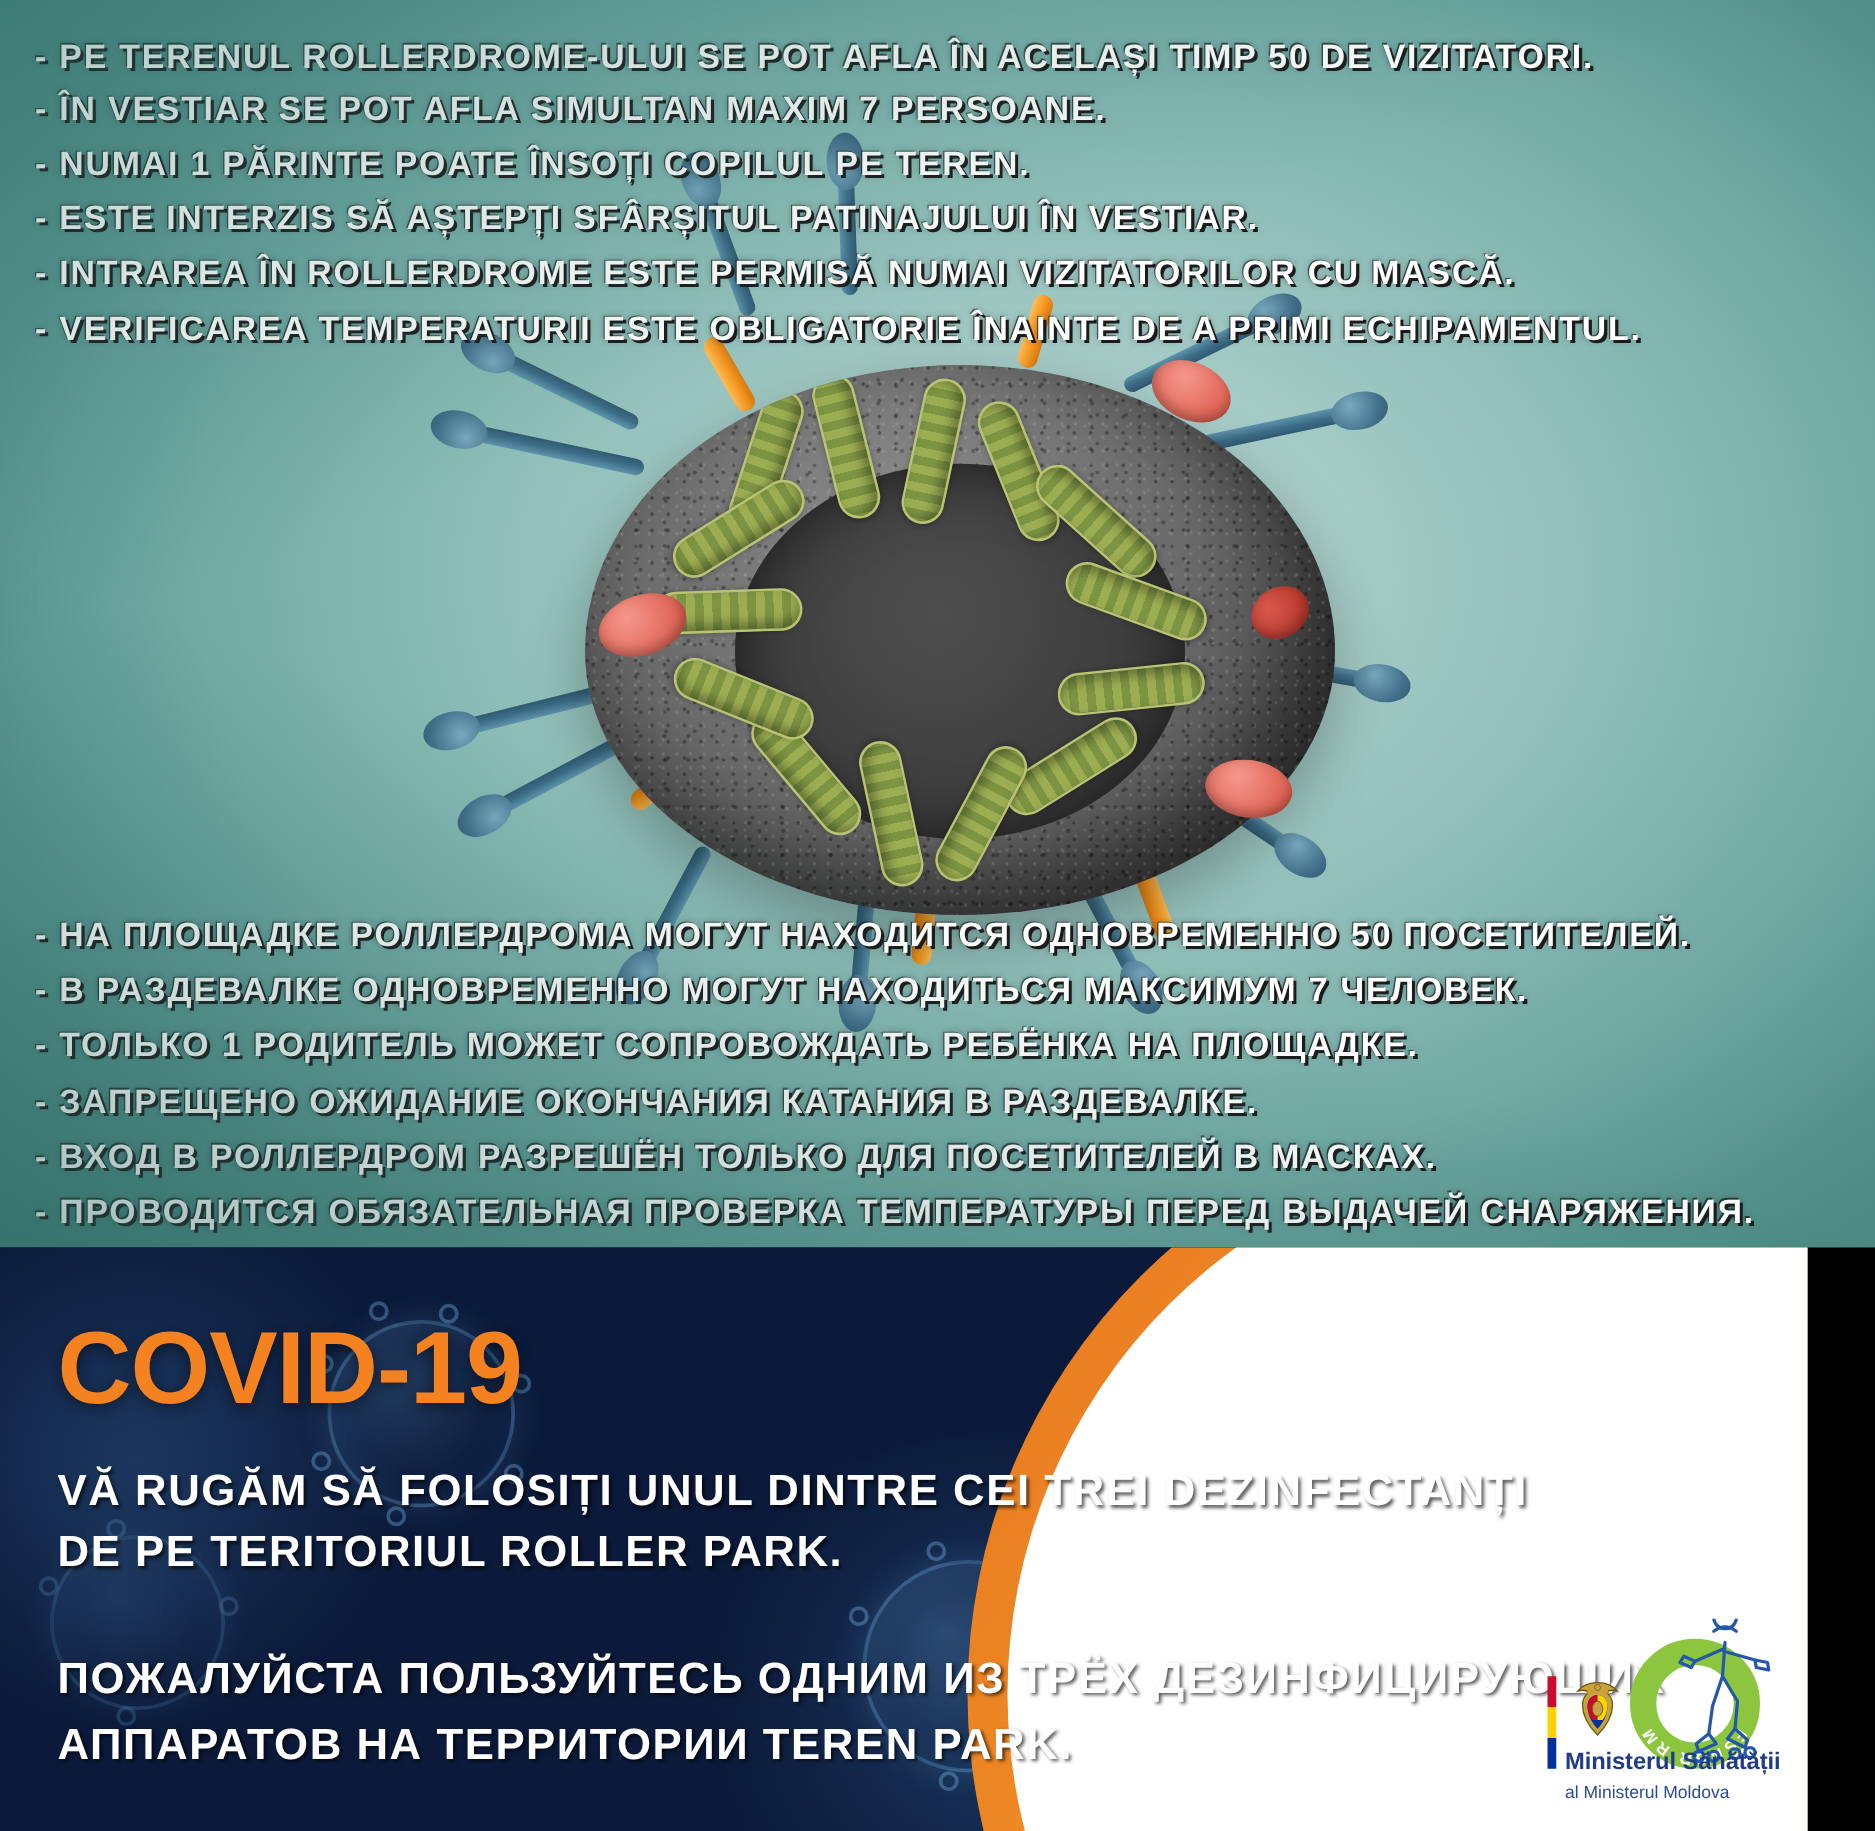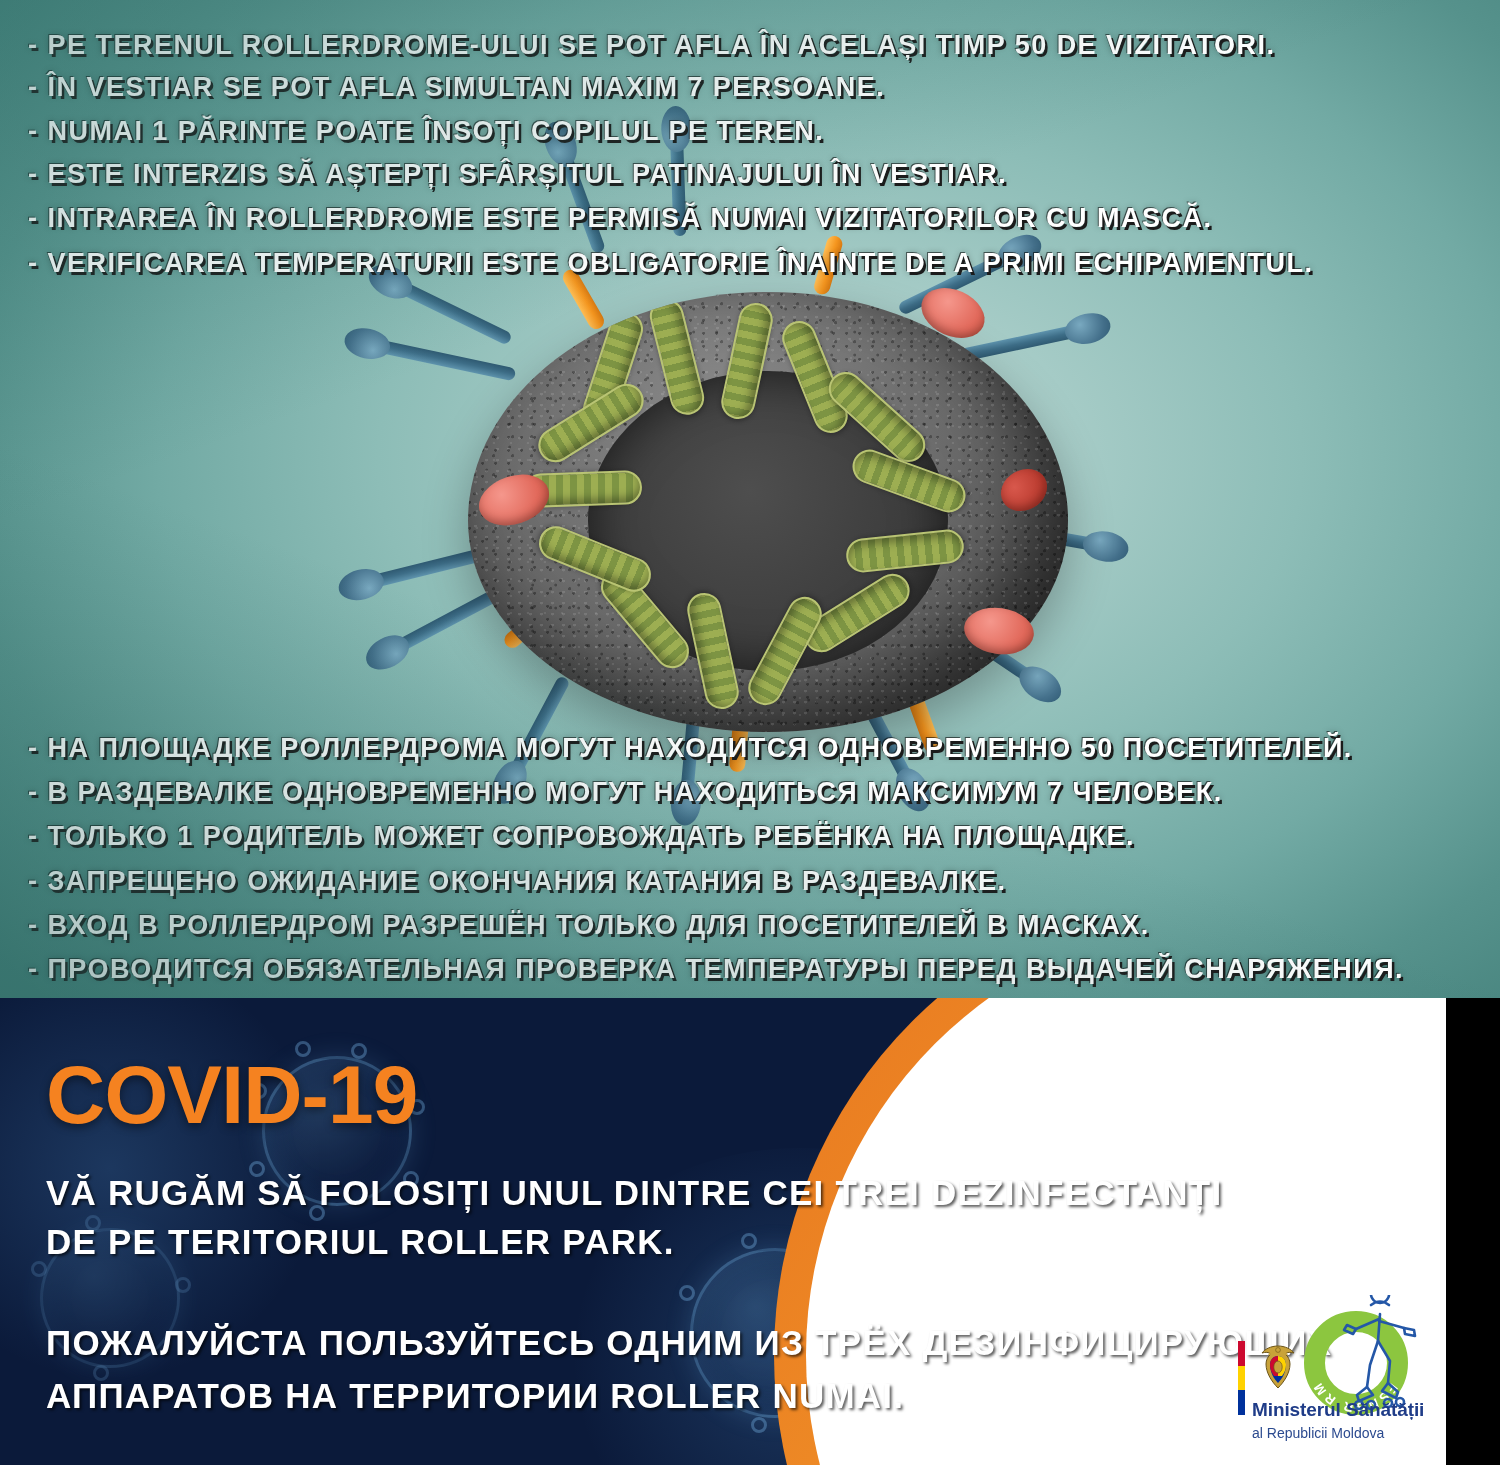--- a/index.html
+++ b/index.html
@@ -370,21 +370,21 @@
     <div id="swoosh-orange"></div>
     <div id="swoosh-white"></div>
 
     <div id="headline">
       <span class="covid">COVID-19</span>
     </div>
 
     <div class="msg-line" style="top:175px;">VĂ RUGĂM SĂ FOLOSIȚI UNUL DINTRE CEI TREI DEZINFECTANȚI</div>
     <div class="msg-line" style="top:224px;">DE PE TERITORIUL ROLLER PARK.</div>
     <div class="msg-line" style="top:325px;">ПОЖАЛУЙСТА ПОЛЬЗУЙТЕСЬ ОДНИМ ИЗ ТРЁХ ДЕЗИНФИЦИРУЮЩИХ</div>
-    <div class="msg-line" style="top:378px;">АППАРАТОВ НА ТЕРРИТОРИИ ROLLER NUMAI.</div>
+    <div class="msg-line" style="top:378px;">АППАРАТОВ НА ТЕРРИТОРИИ TEREN PARK.</div>
 
     <div id="logo">
 
       <div id="flagbar"></div>
 
       <svg id="coat" viewBox="0 0 44 48">
         <path d="M22 3 C15 3 9 6 6 10 C9 9 13 9 15 11 C12 13 10 17 10 21 C10 30 16 39 22 45 C28 39 34 30 34 21 C34 17 32 13 29 11 C31 9 35 9 38 10 C35 6 29 3 22 3 Z" fill="#C8A23A" stroke="#6b5418" stroke-width="1"></path>
         <path d="M22 13 C17 13 14 17 14 22 C14 29 18 36 22 40 C26 36 30 29 30 22 C30 17 27 13 22 13 Z" fill="#00319C"></path>
         <path d="M22 13 C17 13 14 17 14 22 C14 26 15.6 30 18 33 L22 33 Z" fill="#CC092F"></path>
         <path d="M22 13 C27 13 30 17 30 22 C30 26 28.4 30 26 33 L22 33 Z" fill="#FFD200"></path>
@@ -419,17 +419,17 @@
           <path d="M41 92 l-10 8 l2 6 l14 -6 Z"></path>
           <path d="M62 88 l10 9 l-2 6 l-14 -7 Z"></path>
           <circle cx="33" cy="110" r="4"></circle>
             <circle cx="45" cy="110" r="4"></circle>
           <circle cx="62" cy="108" r="4"></circle>
             <circle cx="74" cy="107" r="4"></circle>
         </g>
       </svg>
 
       <div id="minname">Ministerul Sănătății</div>
-      <div id="minsub">al Republicii Moldova</div>
+      <div id="minsub">al Ministerul Moldova</div>
     </div>
 
   </section>
 </div>
 
 </body></html>

